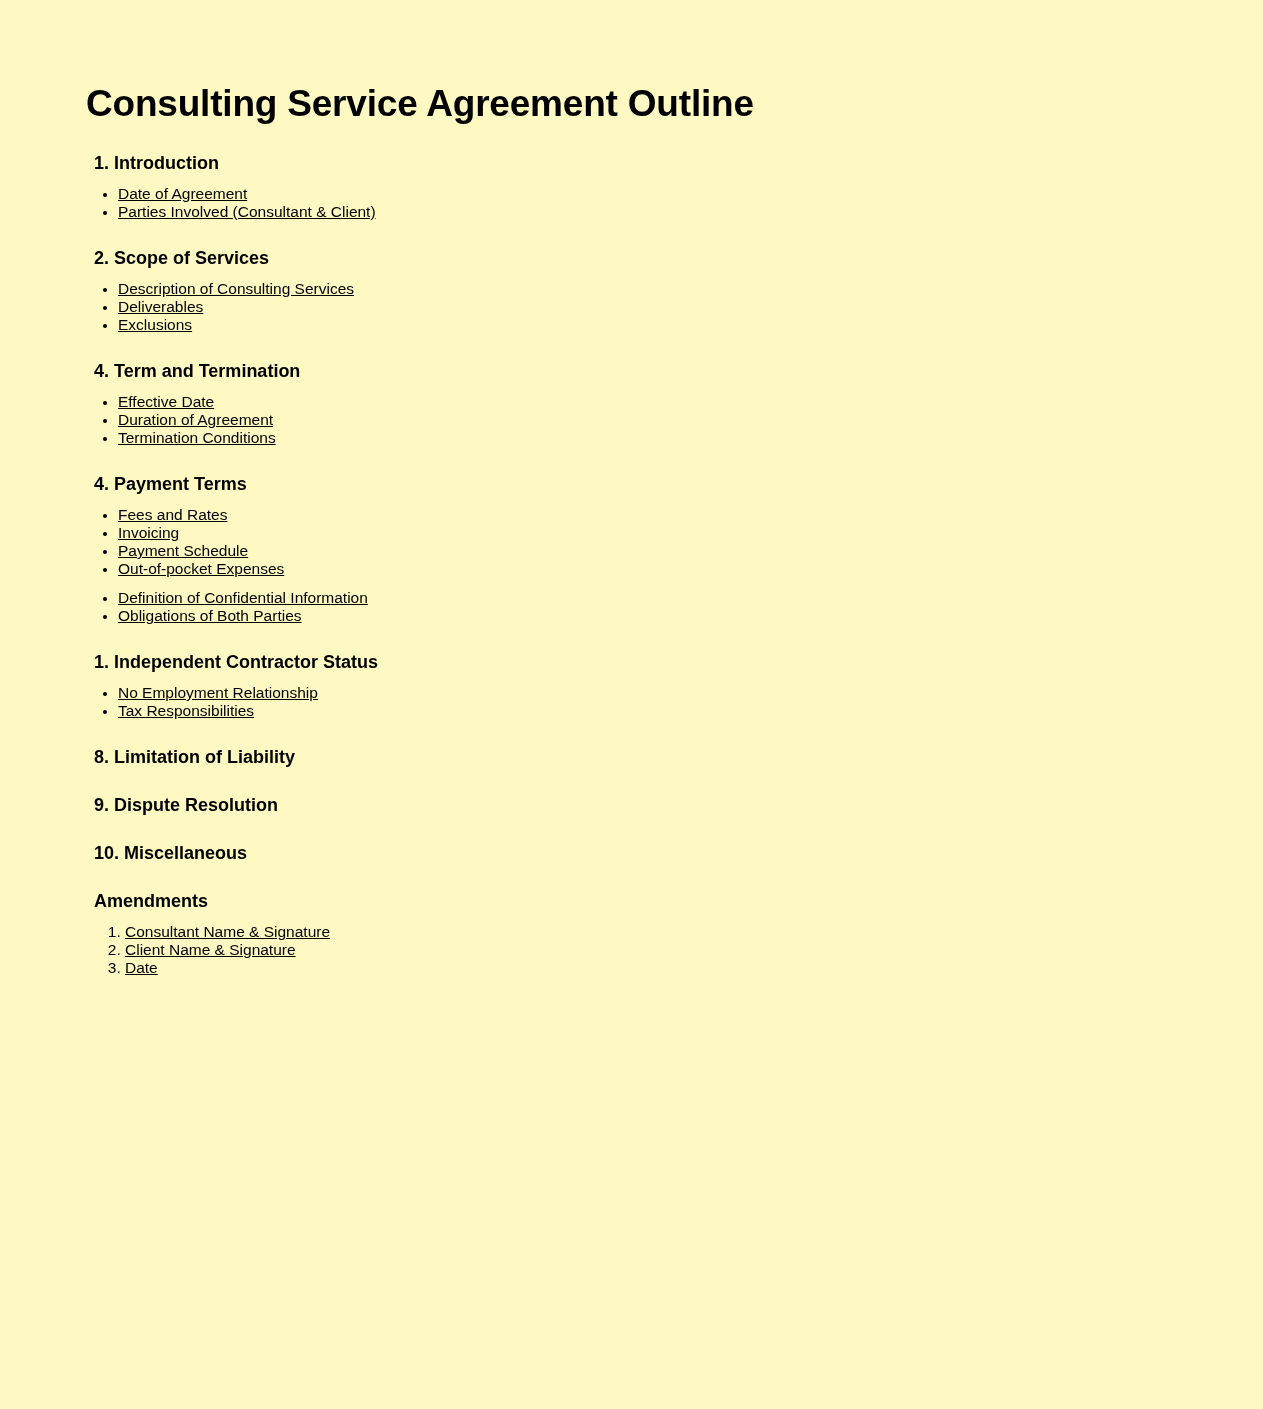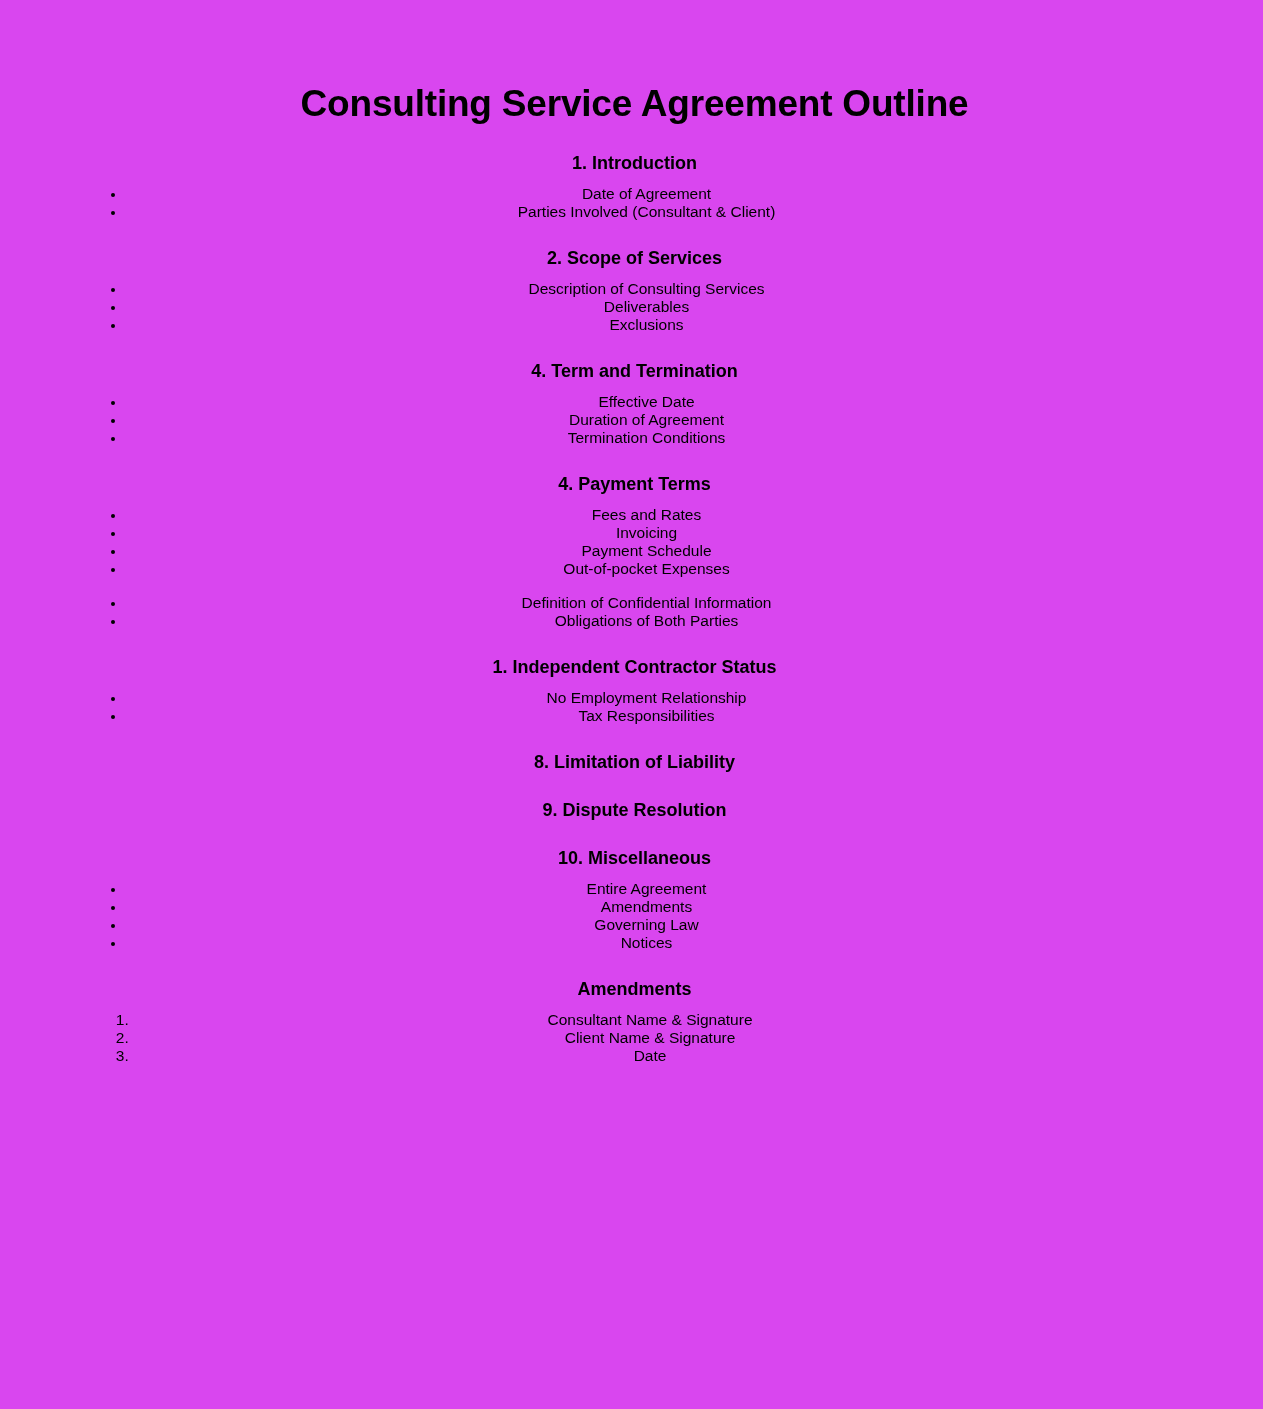--- a/index.html
+++ b/index.html
@@ -14,54 +14,54 @@
     font-family: "Liberation Sans", "DejaVu Sans", sans-serif;
     color: #000000;
     -webkit-font-smoothing: antialiased;
   }
   .page {
     position: relative;
     width: 1263px;
     min-height: 1409px;
     box-sizing: border-box;
     padding: 60px 80px 60px 86px;
-    background: #d946ef;
-    text-align: center;
+    background: #fef9c3;
   }
   .doc-title {
     font-family: "Liberation Sans Narrow", "Liberation Sans", sans-serif;
     font-stretch: condensed;
     font-weight: bold;
     font-size: 37px;
     line-height: 44px;
     letter-spacing: -0.2px;
     margin: 22px 0 0 0;
     padding: 0;
     color: #000000;
   }
   .section {
-    margin: 16px;
+    margin: 8px;
     padding: 0;
   }
   .section-heading {
     font-family: "Liberation Sans Narrow", "Liberation Sans", sans-serif;
     font-stretch: condensed;
     font-weight: bold;
     font-size: 18px;
     line-height: 21px;
     letter-spacing: 0px;
     margin: 27px 0 0 0;
     padding: 0;
     color: #000000;
   }
   ul.section-list,
   ol.section-list {
     margin: 11px 0 0 0;
     padding: 0 0 0 24px;
     list-style-position: outside;
+    text-decoration: underline;
   }
   ul.section-list {
     list-style-type: disc;
   }
   ol.section-list {
     list-style-type: decimal;
     padding-left: 31px;
   }
   ul.section-list > li,
   ol.section-list > li {
@@ -137,26 +137,20 @@
         </ul>
       </div>
       <div class="section no-list">
         <h2 class="section-heading">8. Limitation of Liability</h2>
       </div>
       <div class="section no-list">
         <h2 class="section-heading">9. Dispute Resolution</h2>
       </div>
       <div class="section">
         <h2 class="section-heading">10. Miscellaneous</h2>
-        <ul class="section-list">
-          <li>Entire Agreement</li>
-          <li>Amendments</li>
-          <li>Governing Law</li>
-          <li>Notices</li>
-        </ul>
       </div>
       <div class="section">
         <h2 class="section-heading">Amendments</h2>
         <ol class="section-list">
           <li>Consultant Name &amp; Signature</li>
           <li>Client Name &amp; Signature</li>
           <li>Date</li>
         </ol>
       </div>
     </div>

